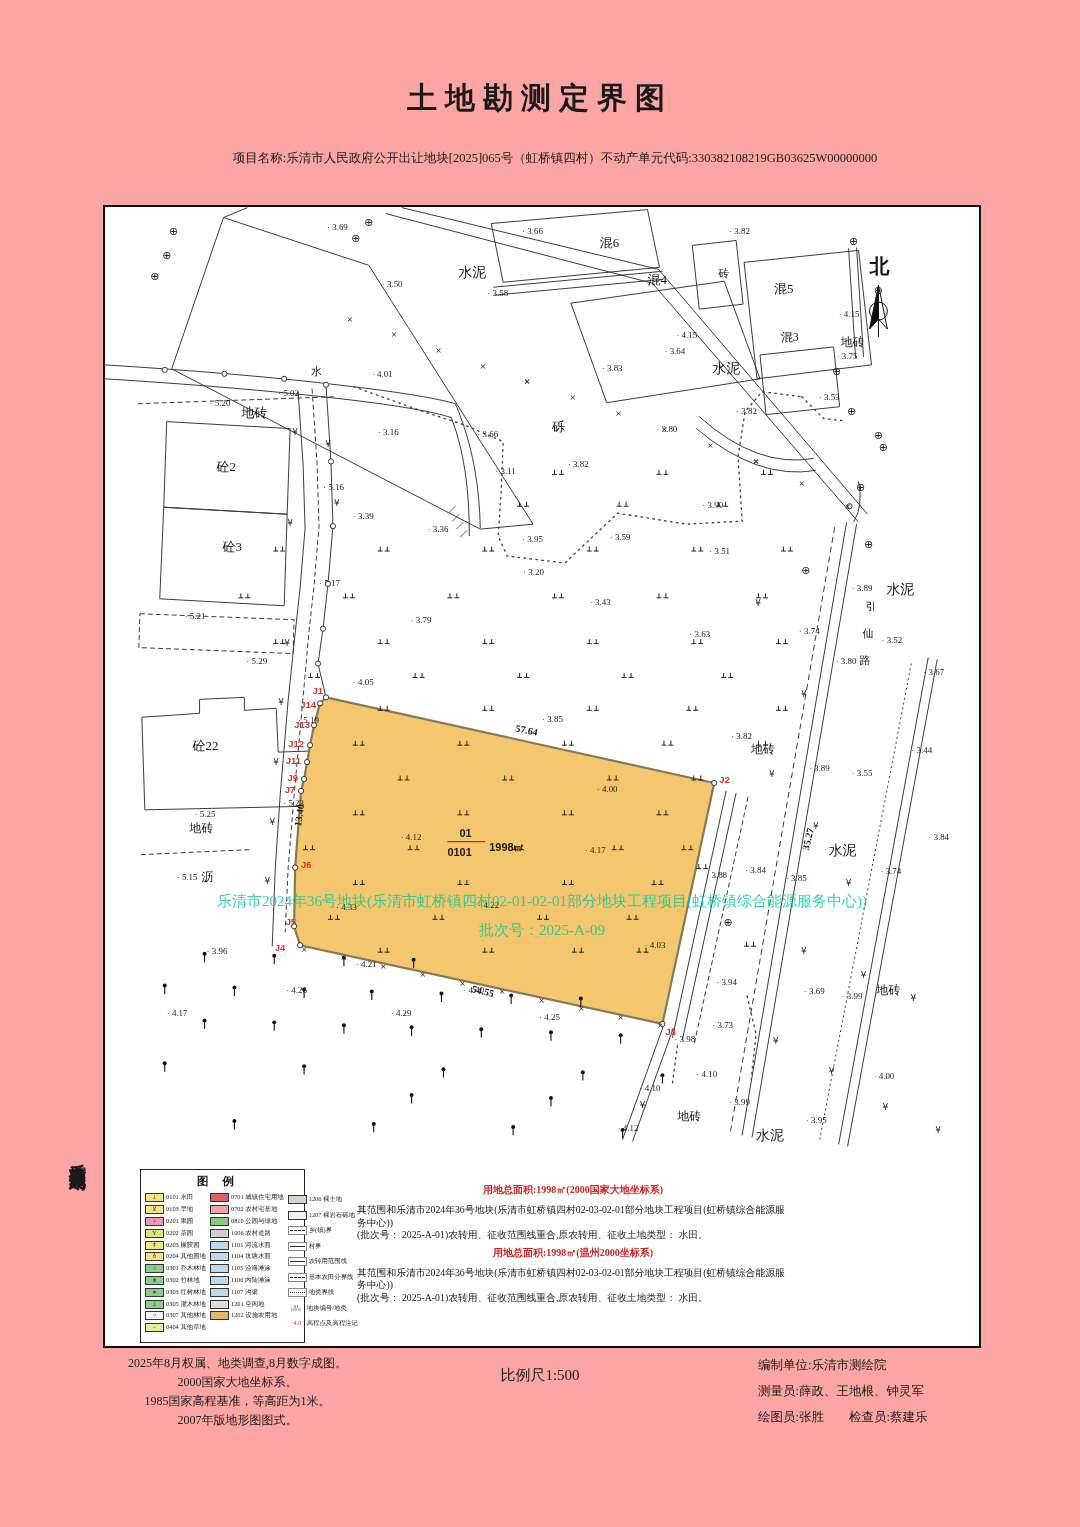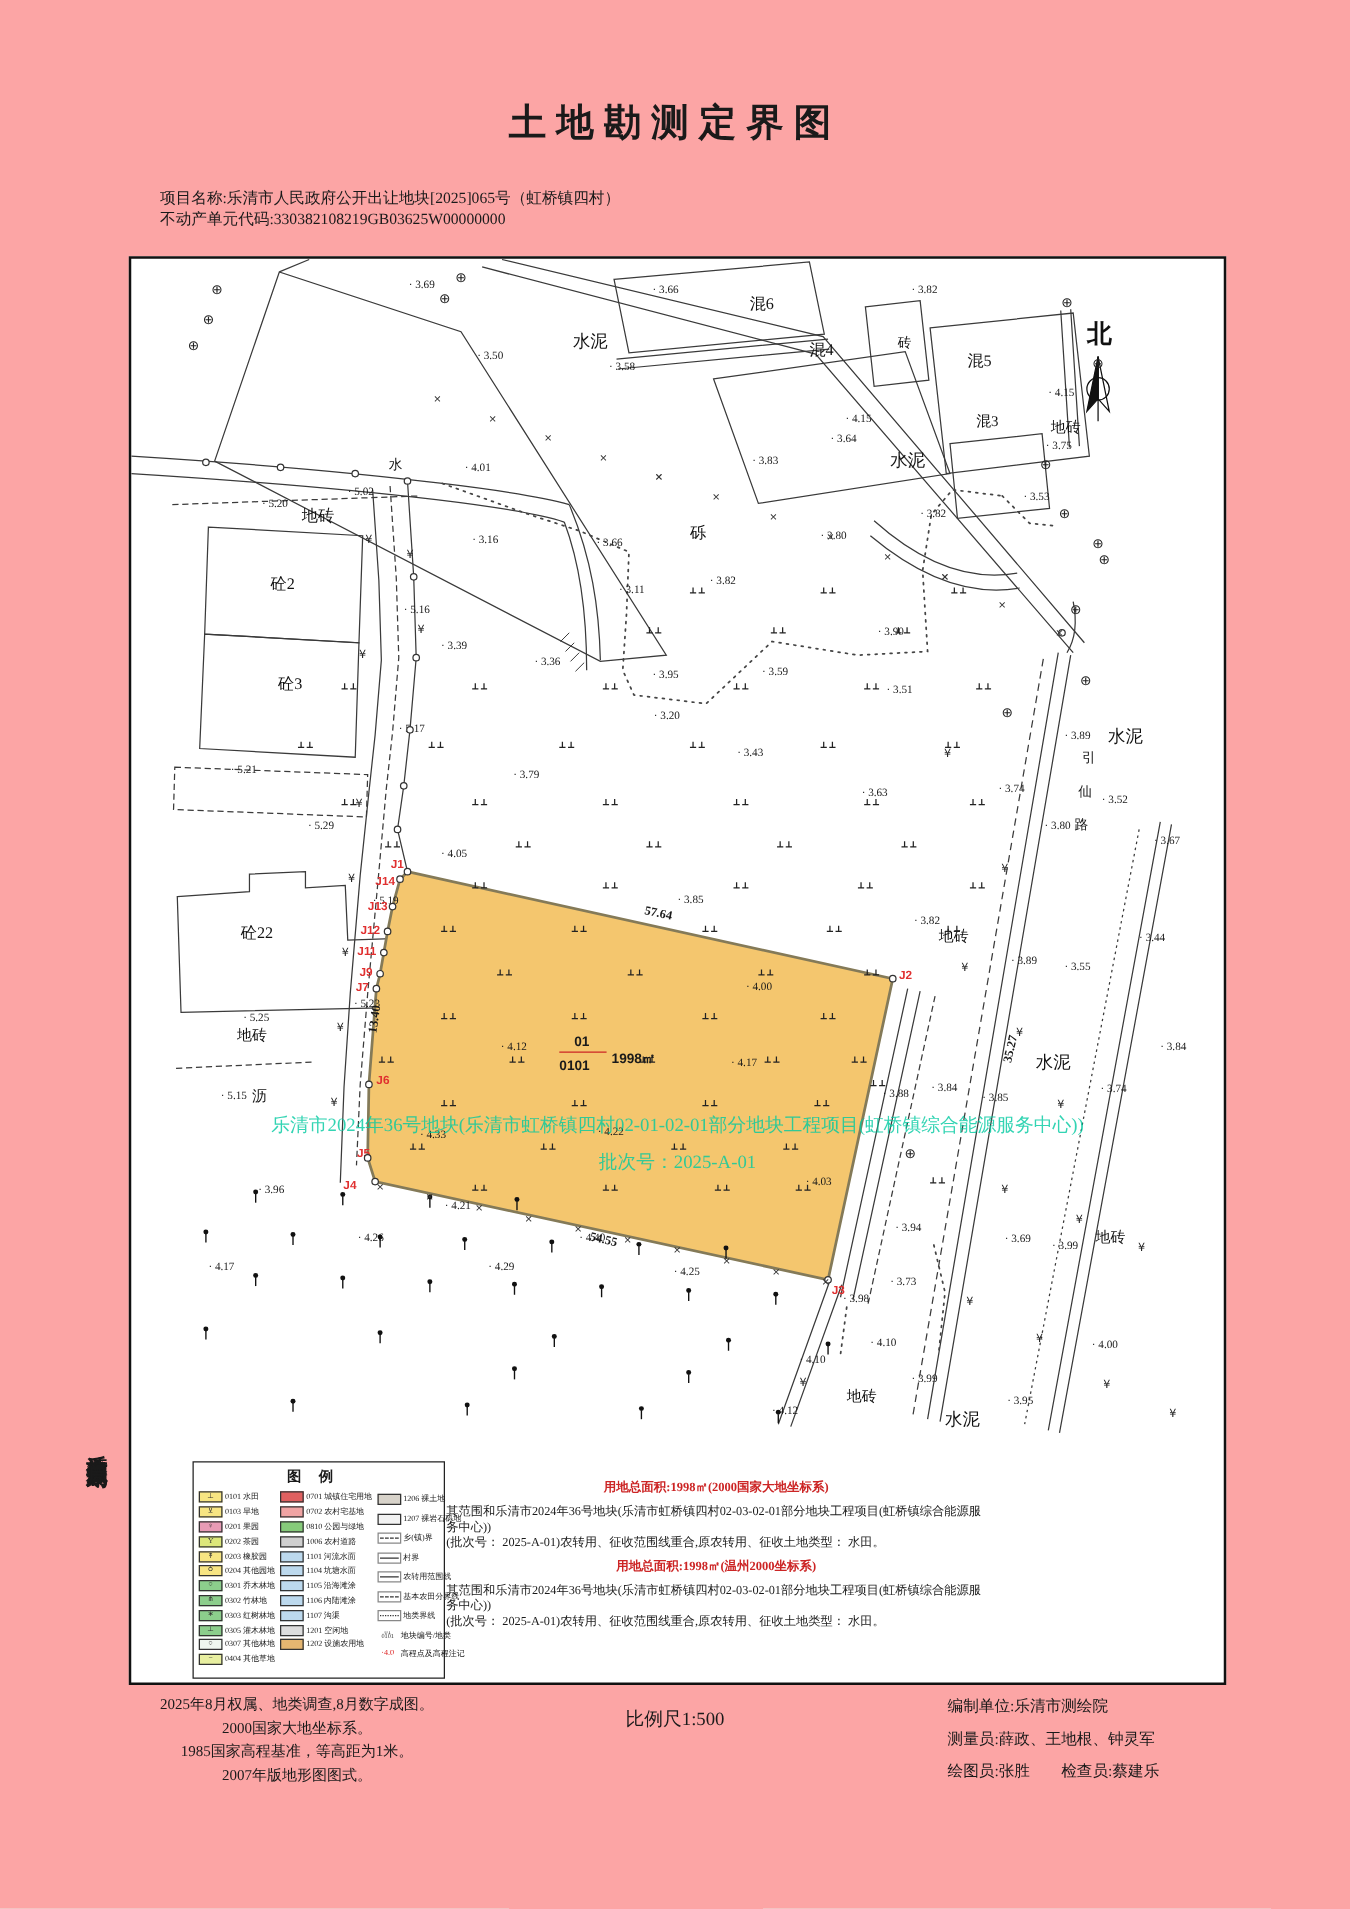--- a/index.html
+++ b/index.html
@@ -1,38 +1,38 @@
 <!DOCTYPE html>
 <html><head>
 <meta charset="utf-8">
 <style>
   html,body{margin:0;padding:0;background:#e8e8e8;}
   .page{position:relative;width:1080px;height:1527px;background:#fca5a5;margin:0 auto;
         font-family:"Liberation Serif",serif;color:#1a1a1a;overflow:hidden;}
   .title{position:absolute;top:78px;left:0;right:0;text-align:center;
          font-size:30px;font-weight:bold;letter-spacing:8px;}
-  .subhead{position:absolute;top:150px;left:128px;right:98px;font-size:12.5px;display:flex;justify-content:space-between;flex-direction:column;}
+  .subhead{position:absolute;top:150px;left:128px;right:98px;font-size:12.5px;display:flex;justify-content:center;}
   .agency{position:absolute;left:66px;top:1150px;height:200px;
           writing-mode:vertical-rl;text-orientation:upright;
           font-size:17px;font-weight:600;letter-spacing:1px;}
   .map-frame{position:absolute;left:103px;top:205px;width:878px;height:1143px;
              border:2.5px solid #111;box-sizing:border-box;background:#ffffff;}
   .map-frame svg{position:absolute;left:0;top:0;width:100%;height:100%;}
   svg text{font-family:"Liberation Serif",serif;fill:#1a1a1a;}
   .elev{font-size:9px;}
   .lbl{fill:#111;}
   .jlab{font-size:9.5px;fill:#e03030;font-weight:bold;font-family:"Liberation Sans",sans-serif;}
   .dim{font-size:10px;font-weight:bold;}
   .sym{font-size:9px;fill:#222;font-family:"DejaVu Sans",sans-serif;}
   .well{font-size:11px;fill:#222;font-family:"DejaVu Sans",sans-serif;}
   .xm{font-size:8px;fill:#333;font-family:"DejaVu Sans",sans-serif;}
   .parcel-code{font-size:11px;font-weight:bold;font-family:"Liberation Sans",sans-serif;}
   .green-overlay{position:absolute;left:0;right:0;top:680px;text-align:center;
      font-size:15px;line-height:29px;font-weight:500;pointer-events:none;}
-  .legend{position:absolute;left:49px;top:962px;width:202px;height:174px;border:1.5px solid #222;
+  .legend{position:absolute;left:35px;top:962px;width:165px;height:174px;border:1.5px solid #222;
           background:#fff;box-sizing:border-box;font-family:"Liberation Serif",serif;}
   .legend-title{text-align:center;font-size:11.5px;font-weight:bold;letter-spacing:14px;margin-top:4px;}
   .legend-cols{position:absolute;left:0;top:22px;right:0;bottom:2px;display:flex;}
   .lcol{flex:1;padding-left:4px;}
   .lrow{display:flex;align-items:center;height:11.8px;}
   .lcol3 .lrow{height:15.5px;}
   .lsw{width:17px;height:7px;border:0.8px solid #333;margin-right:2px;flex:none;
        font-size:6px;line-height:6px;text-align:center;color:#333;overflow:hidden;}
   .lln{width:17px;height:7px;margin-right:2px;flex:none;position:relative;border:0.8px solid #888;background:#fff;}
   .lln i{position:absolute;left:1px;right:1px;top:3px;border-top:1px solid #333;}
@@ -457,21 +457,21 @@
           <text x="398.8888888888889" y="790.2777777777778" class="xm" text-anchor="middle">×</text>
           <text x="438.66666666666663" y="798.8333333333334" class="xm" text-anchor="middle">×</text>
           <text x="478.44444444444446" y="807.3888888888889" class="xm" text-anchor="middle">×</text>
           <text x="518.2222222222222" y="815.9444444444445" class="xm" text-anchor="middle">×</text>
           <text x="558" y="824.5" class="xm" text-anchor="middle">×</text>
         </g>
     </svg>
 
     <div class="green-overlay" style="color: rgba(0, 201, 160, 0.8);">
       <div>乐清市2024年36号地块(乐清市虹桥镇四村02-01-02-01部分地块工程项目(虹桥镇综合能源服务中心))</div>
-      <div>批次号：2025-A-01</div>
+      <div>批次号：2025-A-09</div>
     </div>
 
     <div class="legend">
       <div class="legend-title">图例</div>
       <div class="legend-cols">
         <div class="lcol" id="lcol1">
             <div class="lrow">
               <span class="lsw" style="background:#F7E582">⊥</span>
               <span class="ltx">0101 水田</span>
             </div>

